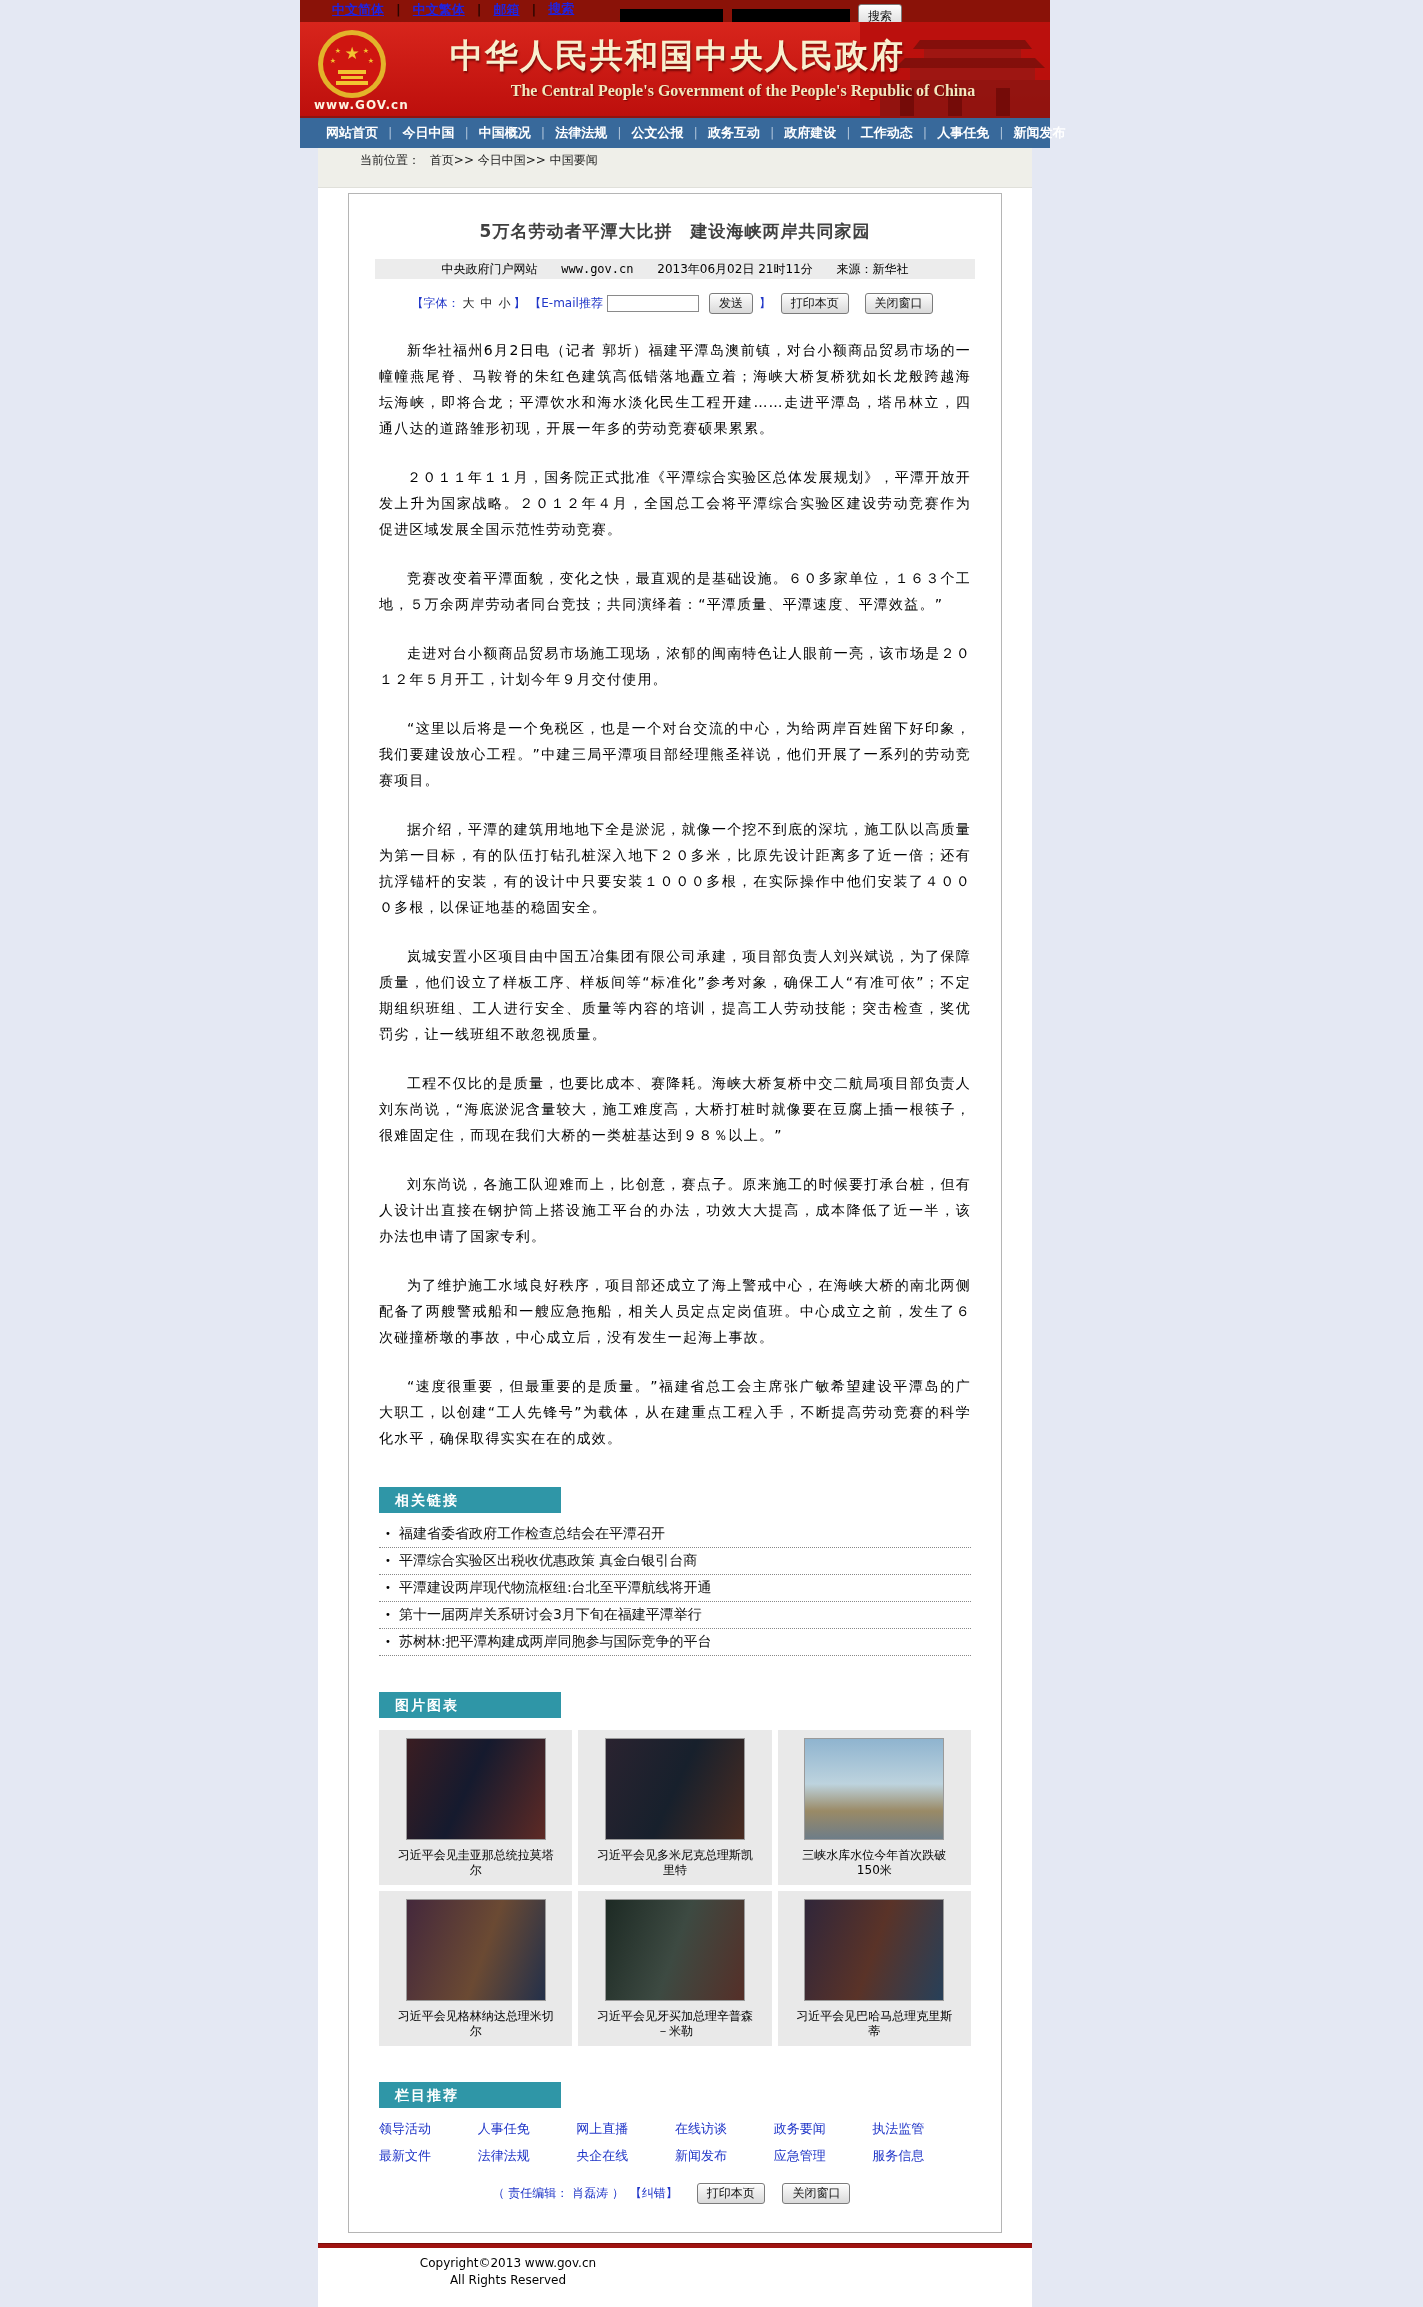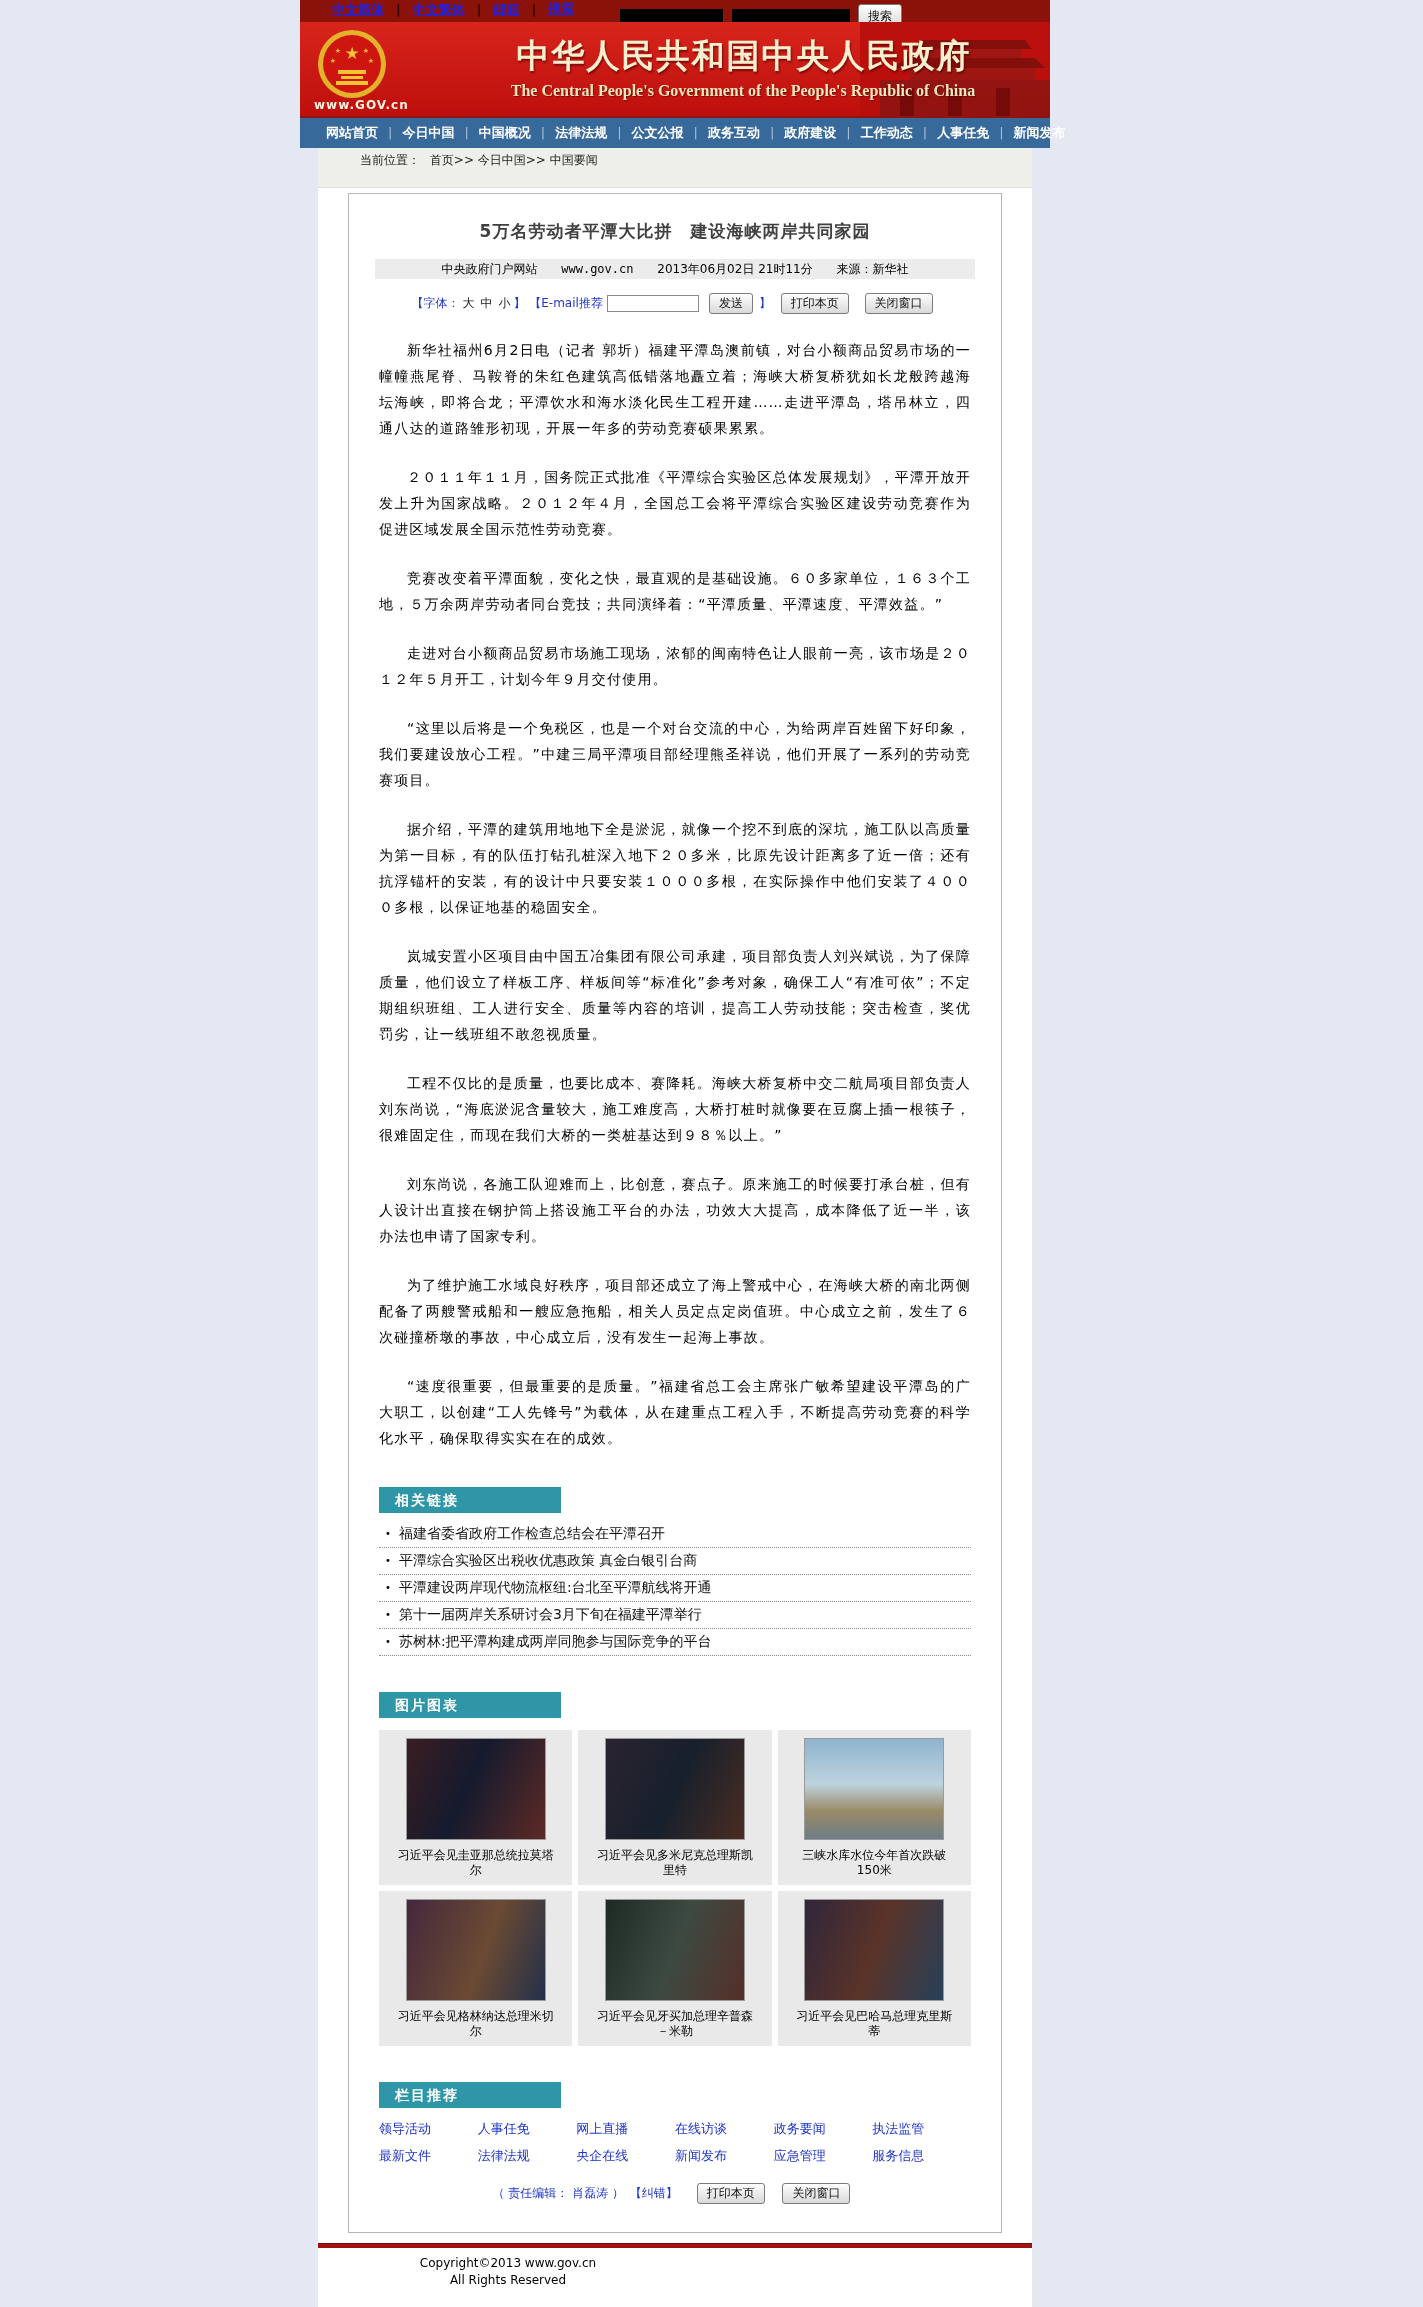--- a/index.html
+++ b/index.html
@@ -14,21 +14,21 @@
   .toplink-wrap { display:inline-block; width:15px; line-height:11px; font-size:13px; vertical-align:top; margin-top:3px; overflow:visible; position:relative; z-index:5; }
   .blackbox { position:absolute; top:9px; height:13px; background:#000; }
   .bb1 { left:320px; width:103px; }
   .bb2 { left:432px; width:118px; }
   .topbar .btn-search { position:absolute; left:558px; top:4px; }
 
   
   .banner { height:96px; background:linear-gradient(#d8251c,#bd0f0c); border-bottom:2px solid #8f1410; position:relative; overflow:hidden; }
   .emblem { position:absolute; left:16px; top:6px; }
   .gov-url { position:absolute; left:14px; top:76px; color:#fdf3e0; font-size:12px; font-weight:bold; letter-spacing:1px; }
-  .banner-title { position:absolute; left:150px; right:12px; top:12px; text-align:center; font-size:33px; font-weight:bold; color:#f8efcf; letter-spacing:2px; text-shadow:1px 2px 2px rgba(80,0,0,.65); white-space:nowrap; }
+  .banner-title { position:absolute; left:150px; right:12px; top:12px; text-align:left; font-size:33px; font-weight:bold; color:#f8efcf; letter-spacing:2px; text-shadow:1px 2px 2px rgba(80,0,0,.65); white-space:nowrap; }
   .banner-sub { position:absolute; left:150px; right:14px; top:60px; text-align:center; font-size:16px; font-weight:bold; color:#f3e7bd; font-family:"Liberation Serif","DejaVu Serif",serif; text-shadow:1px 1px 1px rgba(80,0,0,.6); white-space:nowrap; }
   .gate { position:absolute; right:0; top:0; width:190px; height:96px; opacity:.9; }
 
   
   .nav { height:30px; background:#38699b; color:#fff; font-size:13px; font-weight:bold; line-height:30px; padding-left:26px; margin:0 0; white-space:nowrap; }
   .nav a { color:#fff; text-decoration:none; }
   .nav .sep { color:#a8bfd6; font-weight:normal; margin:0 10px; }
 
   
   .inner { margin:0 18px; background:#fff; }

